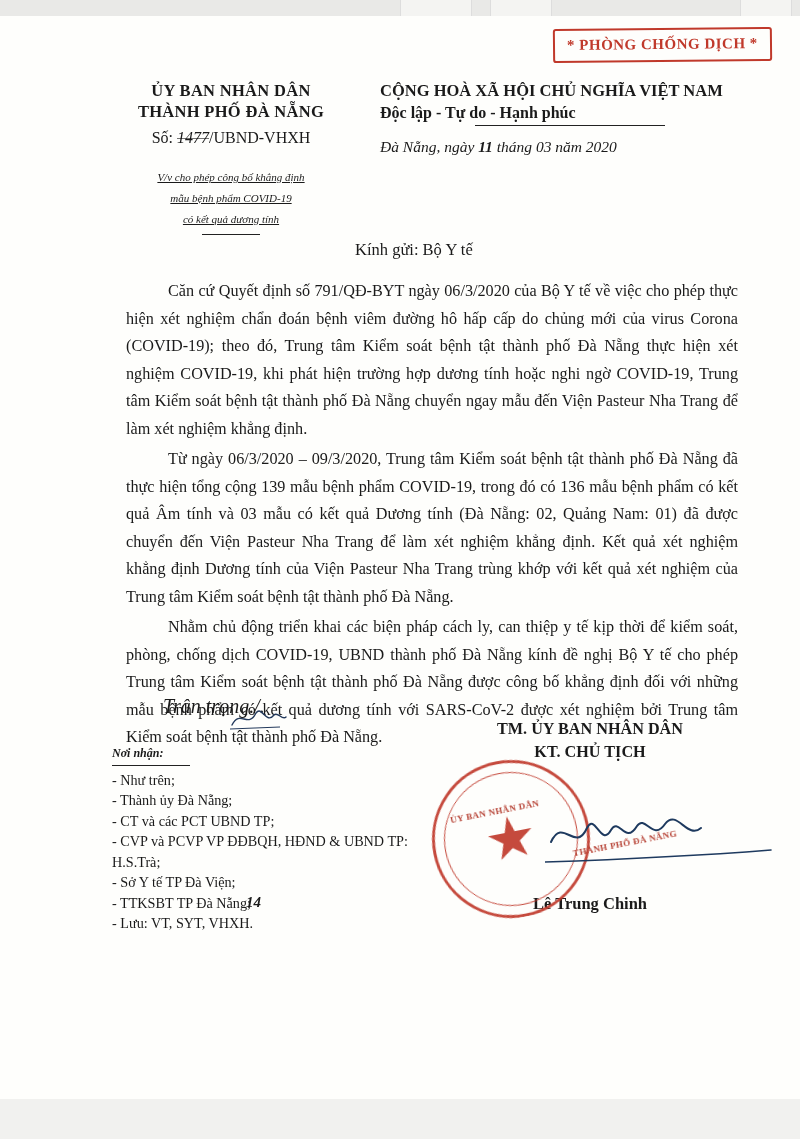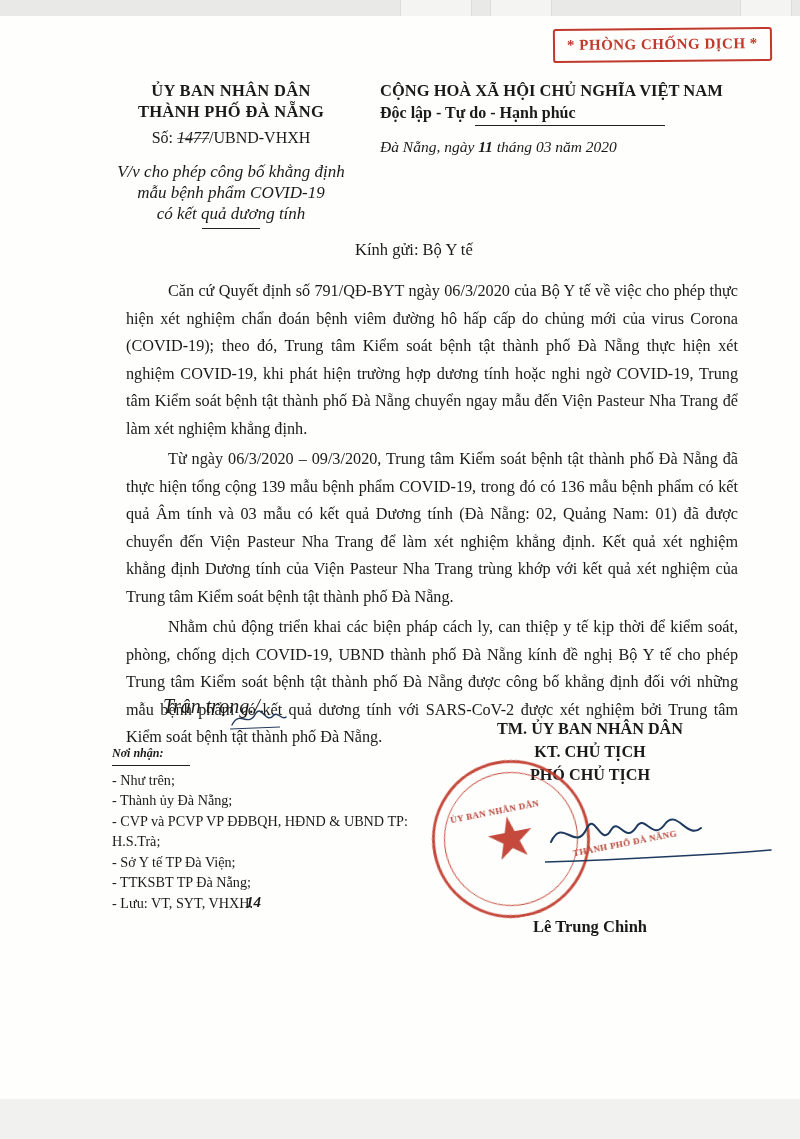--- a/index.html
+++ b/index.html
@@ -93,24 +93,25 @@
     font-size: 16px;
   }
   .hdr-left .numline .handnum {
     font-family: "Liberation Serif", serif;
     font-style: italic;
     font-weight: normal;
     text-decoration: line-through;
     text-decoration-color: rgba(0,0,0,0.55);
   }
   .hdr-left .subj {
-    margin-top: 14px;
-    font-size: 17px;
+    margin-top: 20px;
+    font-size: 11px;
     font-style: italic;
     line-height: 21px;
+    text-decoration: underline;
   }
   .hdr-left .underline-short {
     width: 58px;
     height: 1px;
     background: #222;
     margin: 4px auto 0 auto;
   }
 
   .hdr-right {
     position: absolute;
@@ -352,34 +353,34 @@
     <path d="M4 20 C12 4, 20 24, 28 8 C34 0, 38 20, 46 10 C50 6, 54 16, 58 12" fill="none" stroke="#23395b" stroke-width="1.4" stroke-linecap="round"></path>
     <path d="M2 24 L52 22" fill="none" stroke="#23395b" stroke-width="1"></path>
   </svg>
 
   <div class="recipients">
     <div class="title">Nơi nhận:</div>
     <div class="rule"></div>
     <ul>
       <li>- Như trên;</li>
       <li>- Thành ủy Đà Nẵng;</li>
+      <li>- CT và các PCT UBND TP;</li>
       <li>- CVP và PCVP VP ĐĐBQH, HĐND &amp; UBND TP:</li>
       <li>H.S.Trà;</li>
       <li>- Sở Y tế TP Đà Viện;</li>
       <li>- TTKSBT TP Đà Nẵng;</li>
       <li>- Lưu: VT, SYT, VHXH.</li>
     </ul>
   </div>
 
   <div class="page-number">14</div>
 
   <div class="signature">
     <div class="l1">TM. ỦY BAN NHÂN DÂN</div>
     <div class="l2">KT. CHỦ TỊCH</div>
-    <div class="l3">PHÓ CHỦ TỊCH</div>
     <div class="signer">Lê Trung Chinh</div>
   </div>
 
   <div class="seal">
     <div class="inner"></div>
     <div class="star"></div>
     <div class="arc-text">
       <span style="transform:rotate(-58deg) translate(0,-66px) rotate(58deg);">ỦY BAN NHÂN DÂN</span>
       <span style="transform:rotate(110deg) translate(0,-62px) rotate(-110deg);">THÀNH PHỐ ĐÀ NẴNG</span>
     </div>

